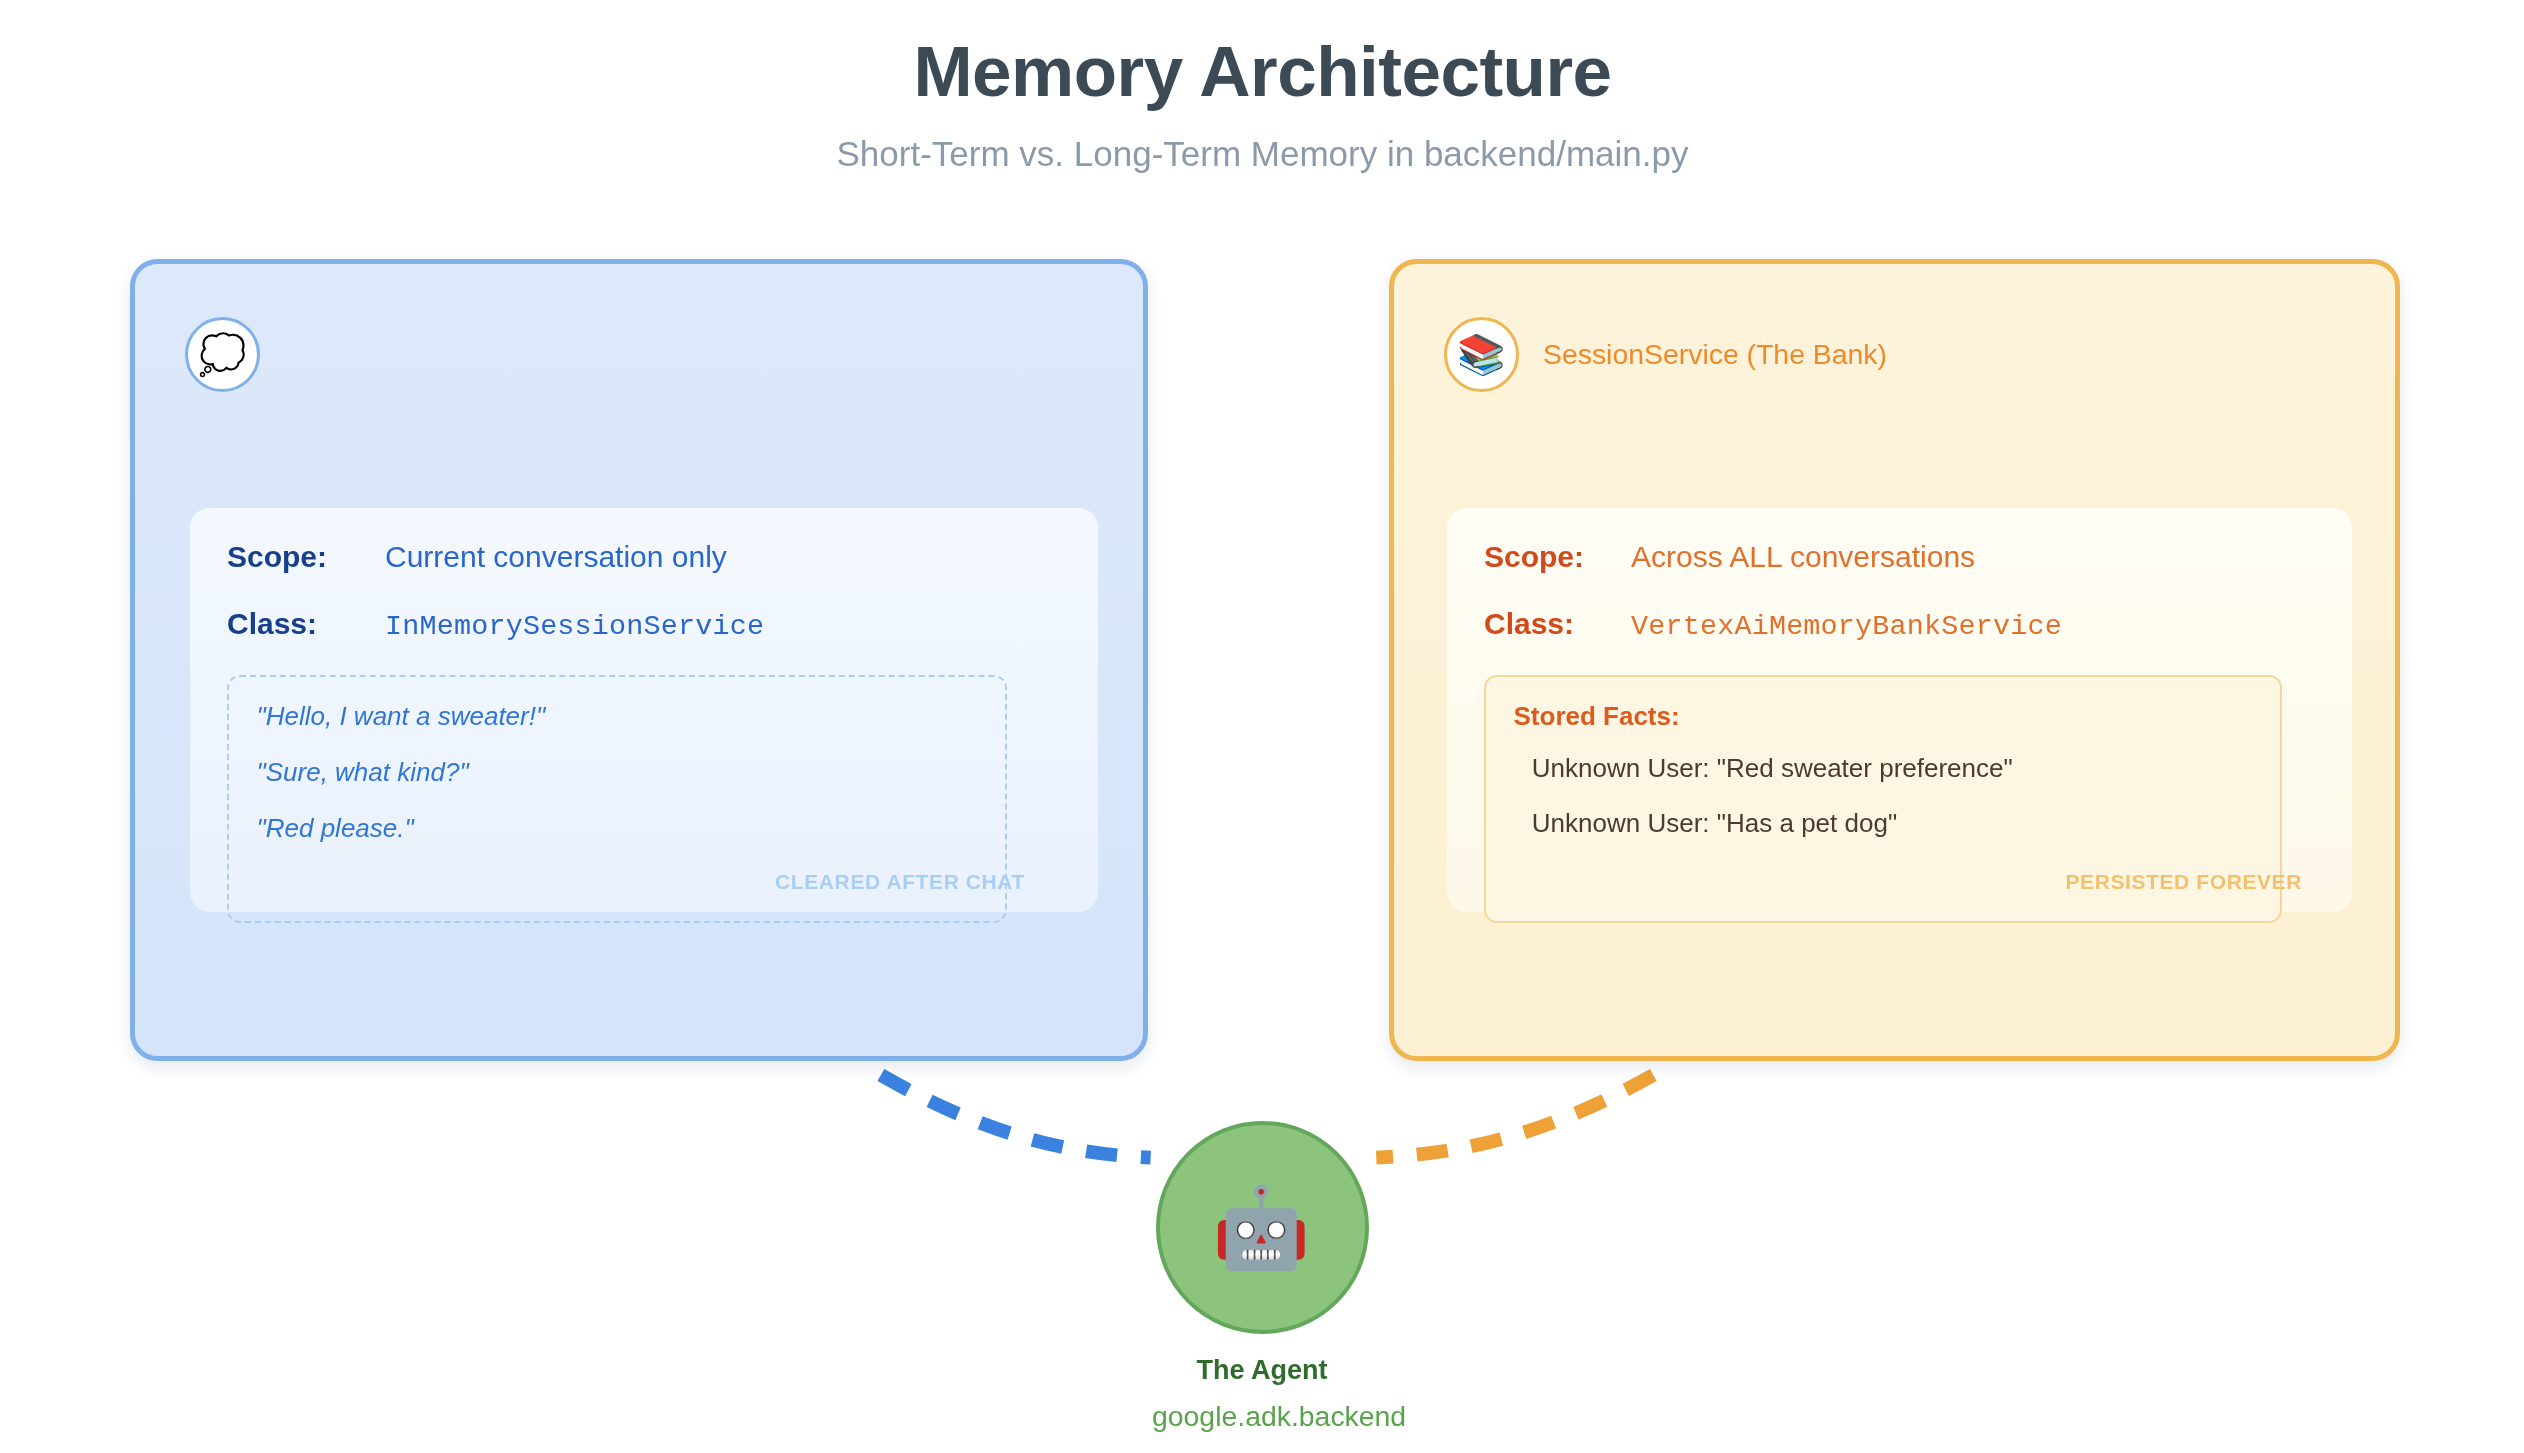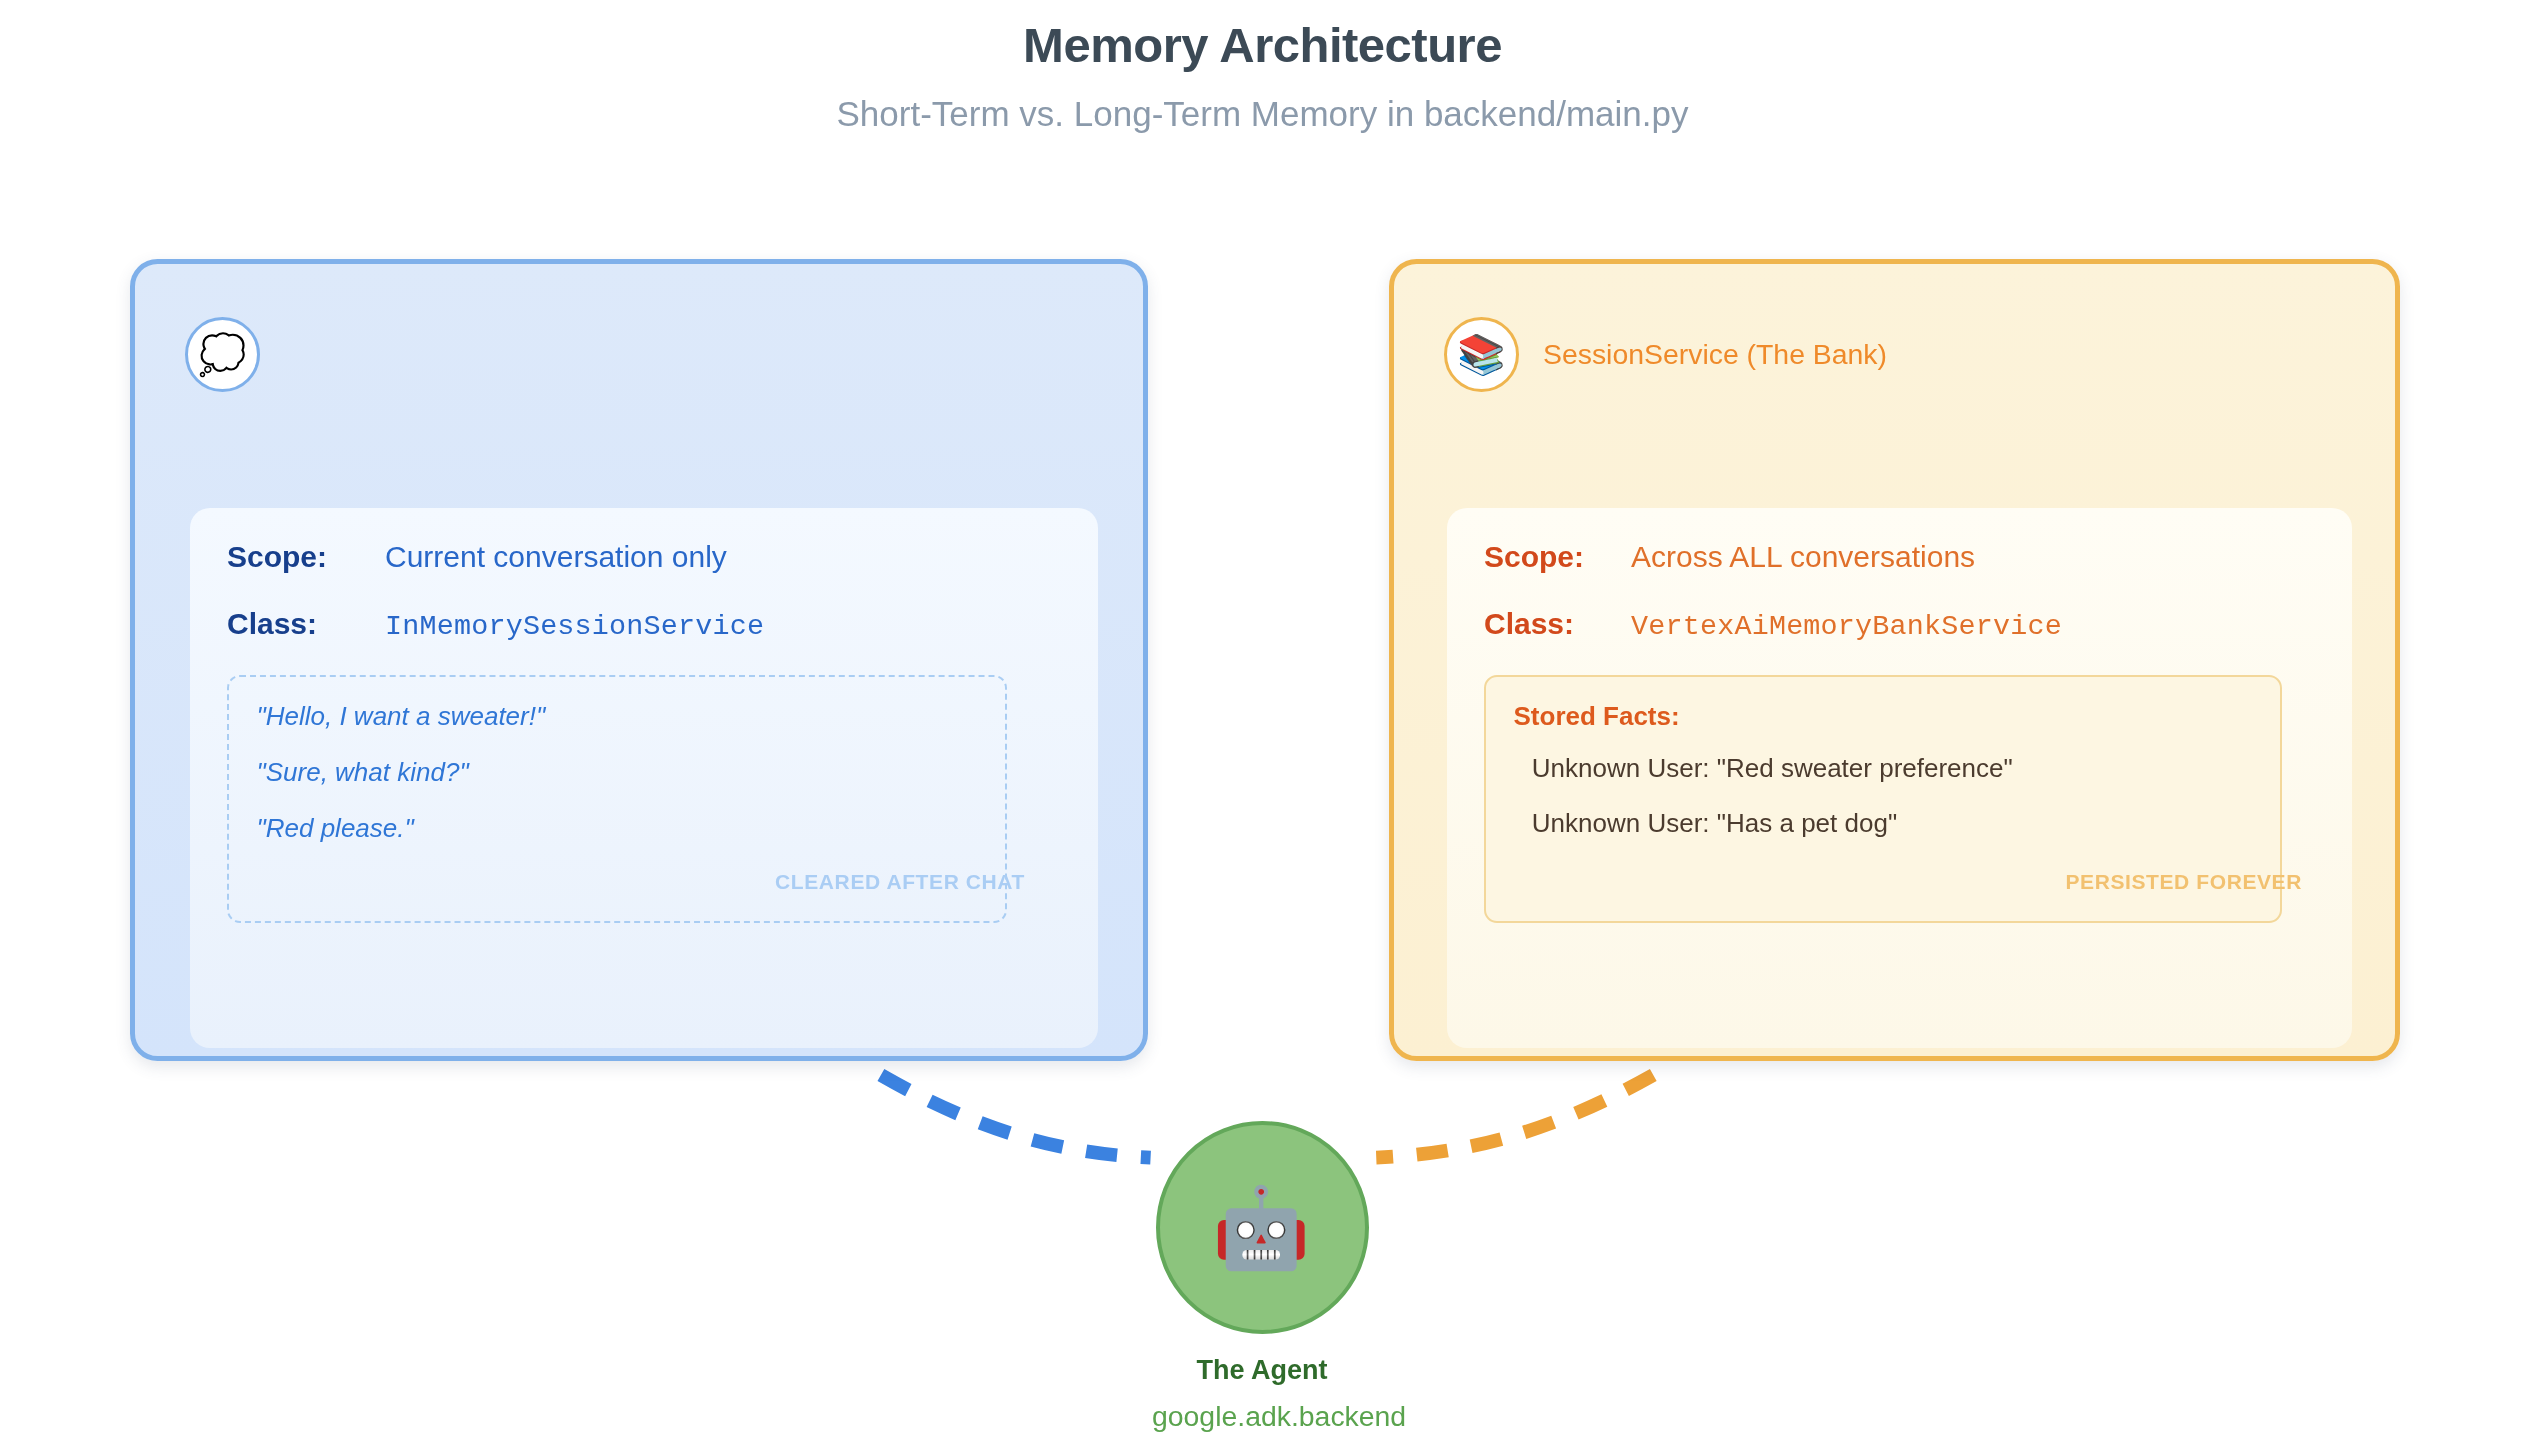--- a/index.html
+++ b/index.html
@@ -19,22 +19,22 @@
   
   #header {
     position: absolute;
     left: 0;
     top: 0;
     width: 2525px;
     text-align: center;
   }
   #page-title {
     margin: 0;
-    padding-top: 17px;
-    font-size: 49px;
+    padding-top: 31px;
+    font-size: 71px;
     font-weight: bold;
     color: #3c4a56;
     letter-spacing: -0.5px;
     line-height: 1.15;
   }
   #page-subtitle {
     margin: 0;
     padding-top: 20px;
     font-size: 35px;
     font-weight: normal;
@@ -111,21 +111,21 @@
   #card-short-term .card-subtitle { color: #3f7fd6; }
   #card-long-term .card-title { color: #db4f17; }
   #card-long-term .card-subtitle { color: #ef8a2a; }
 
   
   .panel {
     position: absolute;
     left: 55px;
     top: 244px;
     width: 908px;
-    height: 540px;
+    height: 404px;
     box-sizing: border-box;
     border-radius: 20px;
     padding: 31px 37px 0 37px;
   }
   #card-short-term .panel {
     background: linear-gradient(to bottom, #f4f9ff 0%, #e9f1fc 100%);
   }
   #card-long-term .panel {
     left: 53px;
     width: 905px;

